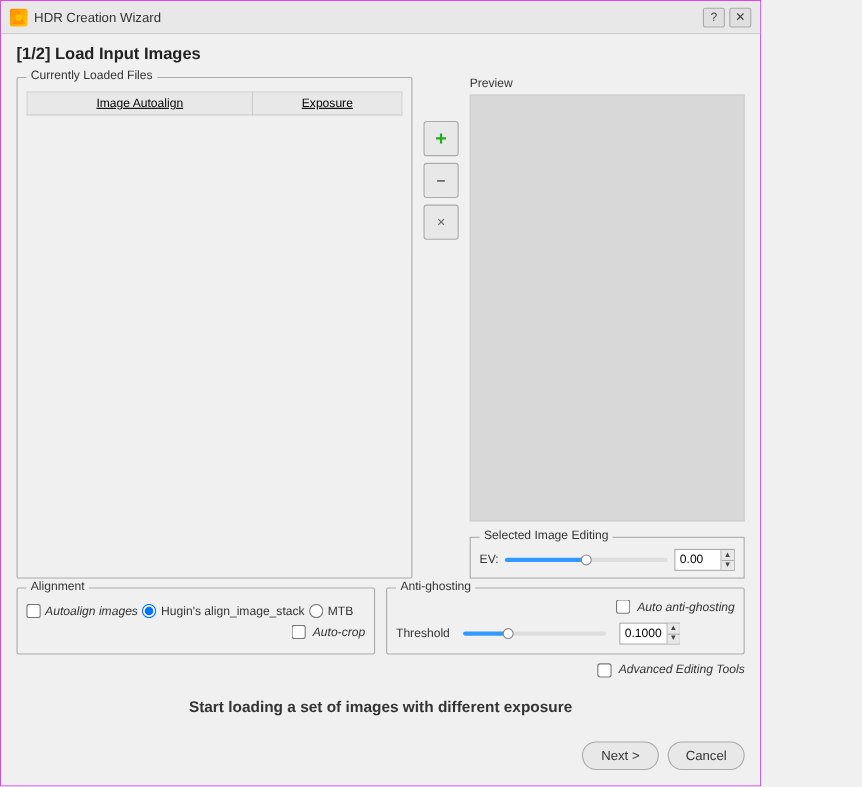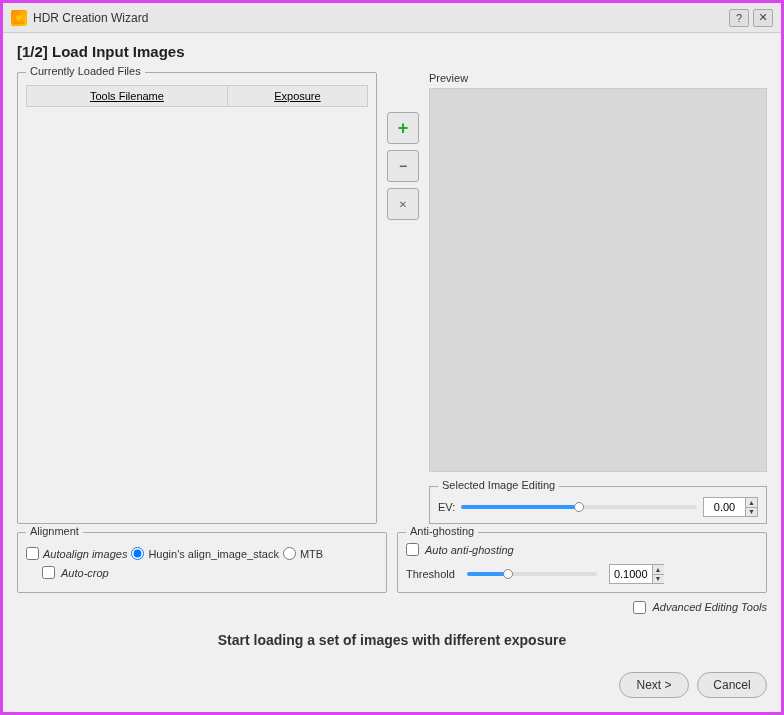--- a/index.html
+++ b/index.html
@@ -6,24 +6,24 @@
     body {
       font-family: 'Segoe UI', Arial, sans-serif;
       font-size: 12px;
       background: #f0f0f0;
       width: 784px;
       height: 715px;
       overflow: hidden;
     }
 
     .window {
-      width: 784px;
+      width: 692px;
       height: 715px;
       background: #f0f0f0;
-      border: 3px solid #d946ef;
+      border: 1px solid #d946ef;
       display: flex;
       flex-direction: column;
     }
 
     .title-bar {
       background: #e8e8e8;
       border-bottom: 1px solid #ccc;
       height: 30px;
       display: flex;
       align-items: center;
@@ -256,21 +256,21 @@
       border: 1px solid #aaa;
       background: white;
       display: flex;
       align-items: center;
       justify-content: space-between;
       font-size: 11px;
     }
 
     .spinbox-value {
       flex: 1;
-      text-align: center;
+      text-align: left;
       padding: 0 4px;
     }
 
     .spinbox-btns {
       display: flex;
       flex-direction: column;
       border-left: 1px solid #aaa;
       height: 100%;
     }
 
@@ -318,20 +318,21 @@
       padding: 0 4px;
       font-size: 11px;
       color: #333;
     }
 
     .checkbox-row {
       display: flex;
       align-items: center;
       gap: 6px;
       margin-top: 2px;
+      justify-content: flex-end;
     }
 
     .checkbox-label {
       font-size: 11px;
       color: #333;
       font-style: italic;
     }
 
     .radio-row {
       display: flex;
@@ -461,21 +462,21 @@
 
     <div class="main-area">
 
       <div class="left-panel">
         <div class="group-box">
           <span class="group-box-title">Currently Loaded Files</span>
           <div class="table-wrapper">
             <table class="file-table">
               <thead>
                 <tr>
-                  <th>Tools Filename</th>
+                  <th>Image Autoalign</th>
                   <th>Exposure</th>
                 </tr>
               </thead>
               <tbody id="file-table-body">
               </tbody>
             </table>
           </div>
         </div>
       </div>
 

